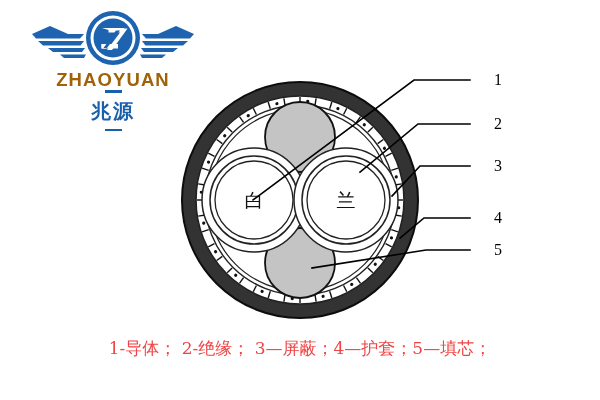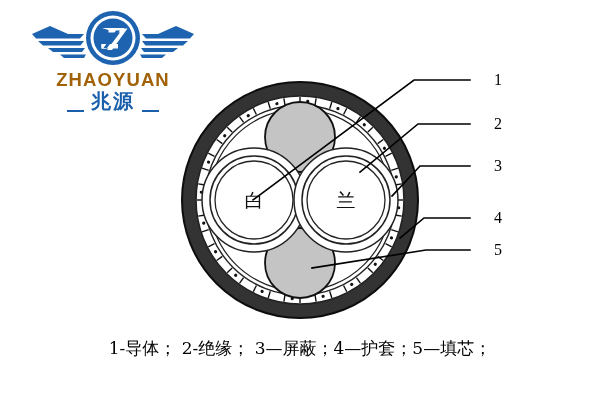--- a/index.html
+++ b/index.html
@@ -45,23 +45,24 @@
     color: #a16207;
     line-height: 20px;
     white-space: nowrap;
   }
   #logo-cn-row {
     position: absolute;
     left: 0;
     top: 82px;
     width: 170px;
     display: flex;
-    align-items: flex-end;
+    align-items: center;
     justify-content: center;
     gap: 7px;
+    flex-direction: column;
   }
   .logo-dash {
     width: 17px;
     height: 2.5px;
     background: #1a5fab;
   }
   #logo-cn {
     font-family: "DejaVu Sans", "Liberation Sans", sans-serif;
     font-weight: bold;
     font-size: 20px;
@@ -92,21 +93,21 @@
 
   
   #caption {
     position: absolute;
     left: 0;
     top: 336px;
     width: 600px;
     text-align: center;
     font-family: "DejaVu Serif", "Liberation Serif", serif;
     font-size: 17px;
-    color: #000000;
+    color: #ef4444;
     line-height: 24px;
     white-space: nowrap;
   }
 </style>
 </head>
 <body>
 
 <div id="logo-block">
 
   <svg id="logo-mark" viewBox="0 0 170 62">

